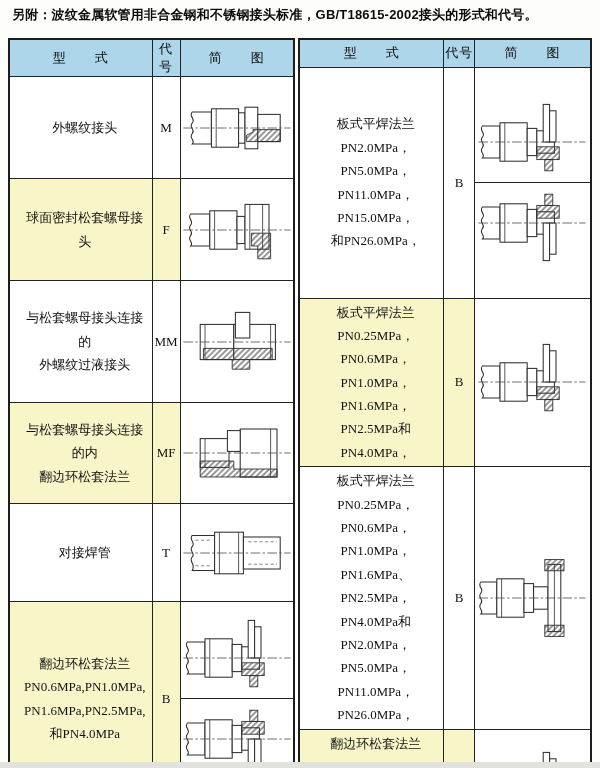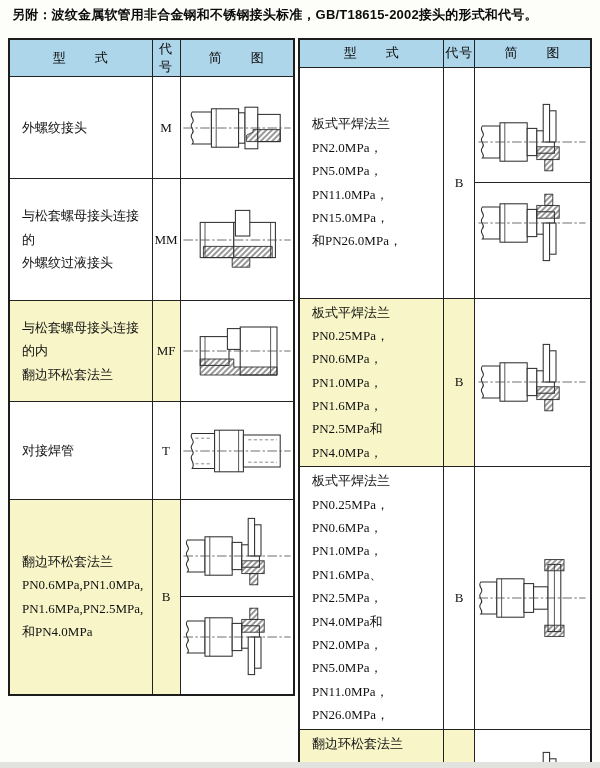--- a/index.html
+++ b/index.html
@@ -24,21 +24,21 @@
     border:2px solid var(--bd,#1c1c1c);
     background:#fff;
   }
   td{border:1px solid #222;padding:0;overflow:hidden;}
   tr.hdr td{
     background:var(--hd,#aed6ea);
     text-align:center;vertical-align:middle;
     font-size:13px;letter-spacing:1px;color:#0a0a0a;
   }
   td.type{
-    vertical-align:middle;text-align:left;
+    vertical-align:middle;text-align:center;
     padding:2px 4px 2px 12px;
     font-size:13px;line-height:1.8;
     white-space:pre-line;
   }
   td.code{
     vertical-align:middle;text-align:center;
     font-size:13px;
   }
   td.hl{background:var(--hl,#f8f6c8);}
   td.diag{vertical-align:middle;background:#fff;}
@@ -89,20 +89,44 @@
                       <line x1="2.5" y1="0" x2="2.5" y2="5" stroke="#3a3a3a" stroke-width="1.3"></line>
                     </pattern>
                   </defs>
                   <path d="M38 30 H14 c-5 6 5 8 0 14 c-5 6 5 8 0 13 c-5 6 5 8 0 13 H38 Z" class="ln"></path>
                   <rect x="38" y="26" width="34" height="48" class="ln"></rect>
                   <line x1="44" y1="26" x2="44" y2="74" class="sl"></line>
                   <rect x="72" y="31" width="8" height="38" class="ln"></rect>
                   <rect x="80" y="24" width="16" height="52" class="ln"></rect>
                   <rect x="96" y="33" width="28" height="34" class="ln"></rect>
                   <path d="M90 52 H124 V67 H82 V59 L90 55 Z" class="lnh" fill="url(#h0)"></path>
+                  <line x1="3" y1="50" x2="137" y2="50" class="cl"></line>
+                </svg>
+              </div>
+            </td>
+      </tr>
+      <tr class="h102">
+        <td class="type hl">球面密封松套螺母接头</td>
+        <td class="code hl">F</td>
+        <td class="diag">
+              <div class="dwrap">
+                <svg viewBox="0 0 140 100" xmlns="http://www.w3.org/2000/svg">
+                  <defs>
+                    <pattern id="h1" width="5" height="5" patternUnits="userSpaceOnUse" patternTransform="rotate(45)">
+                      <line x1="2.5" y1="0" x2="2.5" y2="5" stroke="#3a3a3a" stroke-width="1.3"></line>
+                    </pattern>
+                  </defs>
+                  <path d="M36 30 H12 c-5 6 5 8 0 14 c-5 6 5 8 0 13 c-5 6 5 8 0 13 H36 Z" class="ln"></path>
+                  <rect x="36" y="26" width="34" height="48" class="ln"></rect>
+                  <line x1="42" y1="26" x2="42" y2="74" class="sl"></line>
+                  <rect x="70" y="33" width="10" height="34" class="ln"></rect>
+                  <rect x="80" y="18" width="30" height="56" class="ln"></rect>
+                  <line x1="86" y1="18" x2="86" y2="74" class="sl"></line>
+                  <line x1="102" y1="18" x2="102" y2="74" class="sl"></line>
+                  <path d="M88 54 H112 V86 H96 V70 H88 Z" class="lnh" fill="url(#h1)"></path>
                   <line x1="3" y1="50" x2="137" y2="50" class="cl"></line>
                 </svg>
               </div>
             </td>
       </tr>
       <tr class="h95">
         <td class="type">与松套螺母接头连接的
 外螺纹过液接头</td>
         <td class="code">MM</td>
         <td class="diag">

